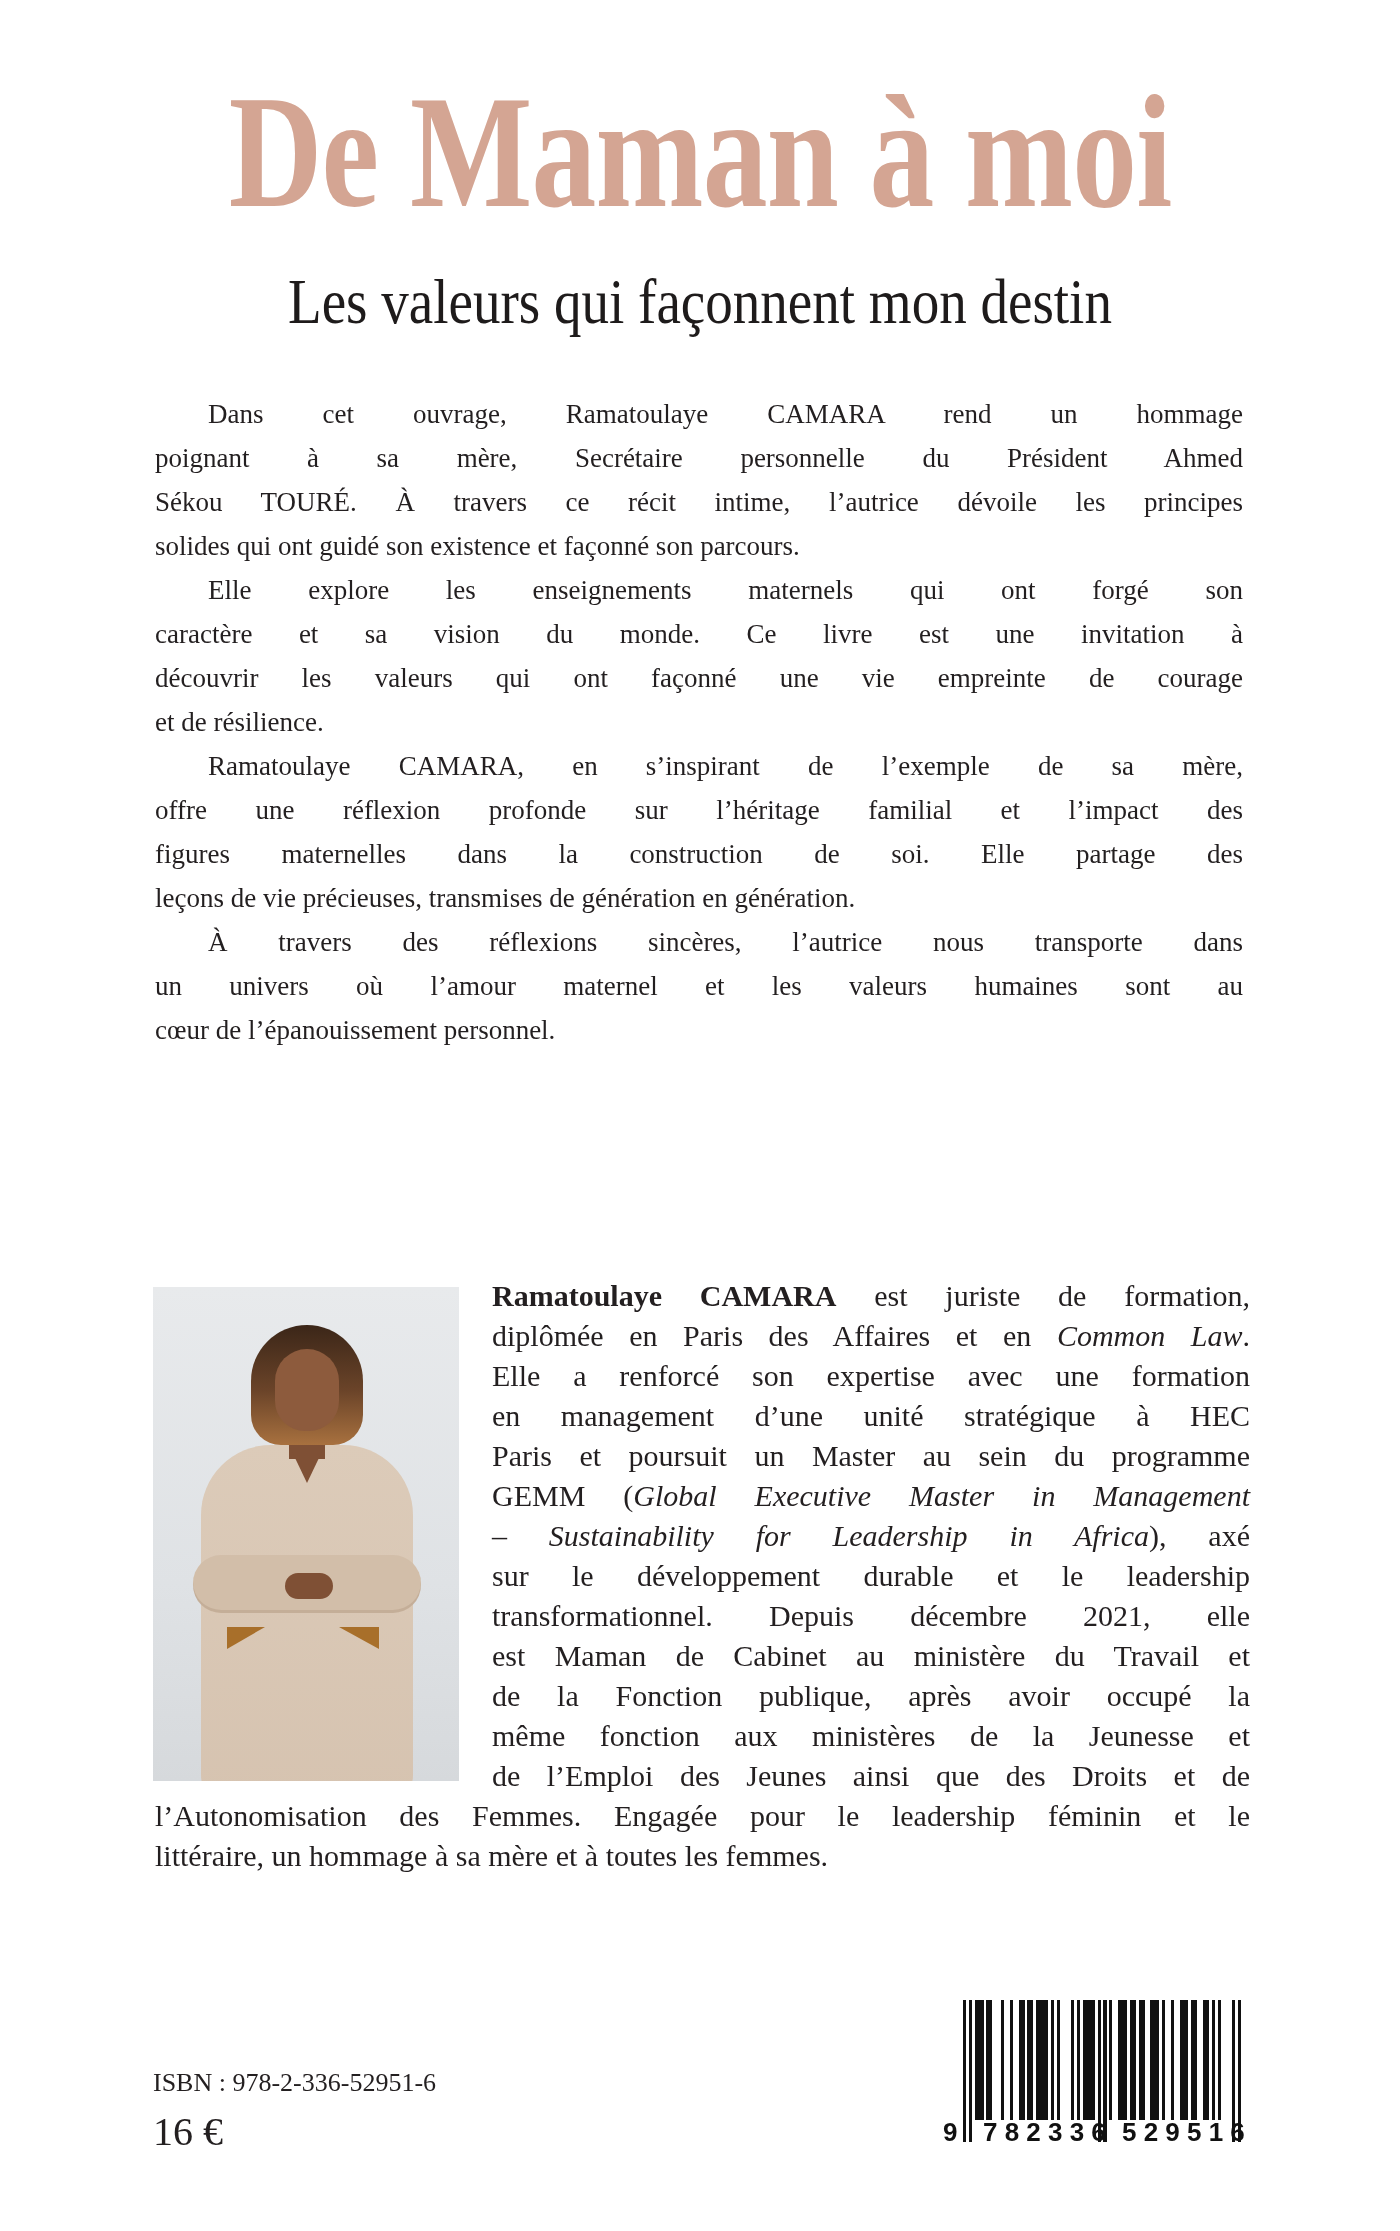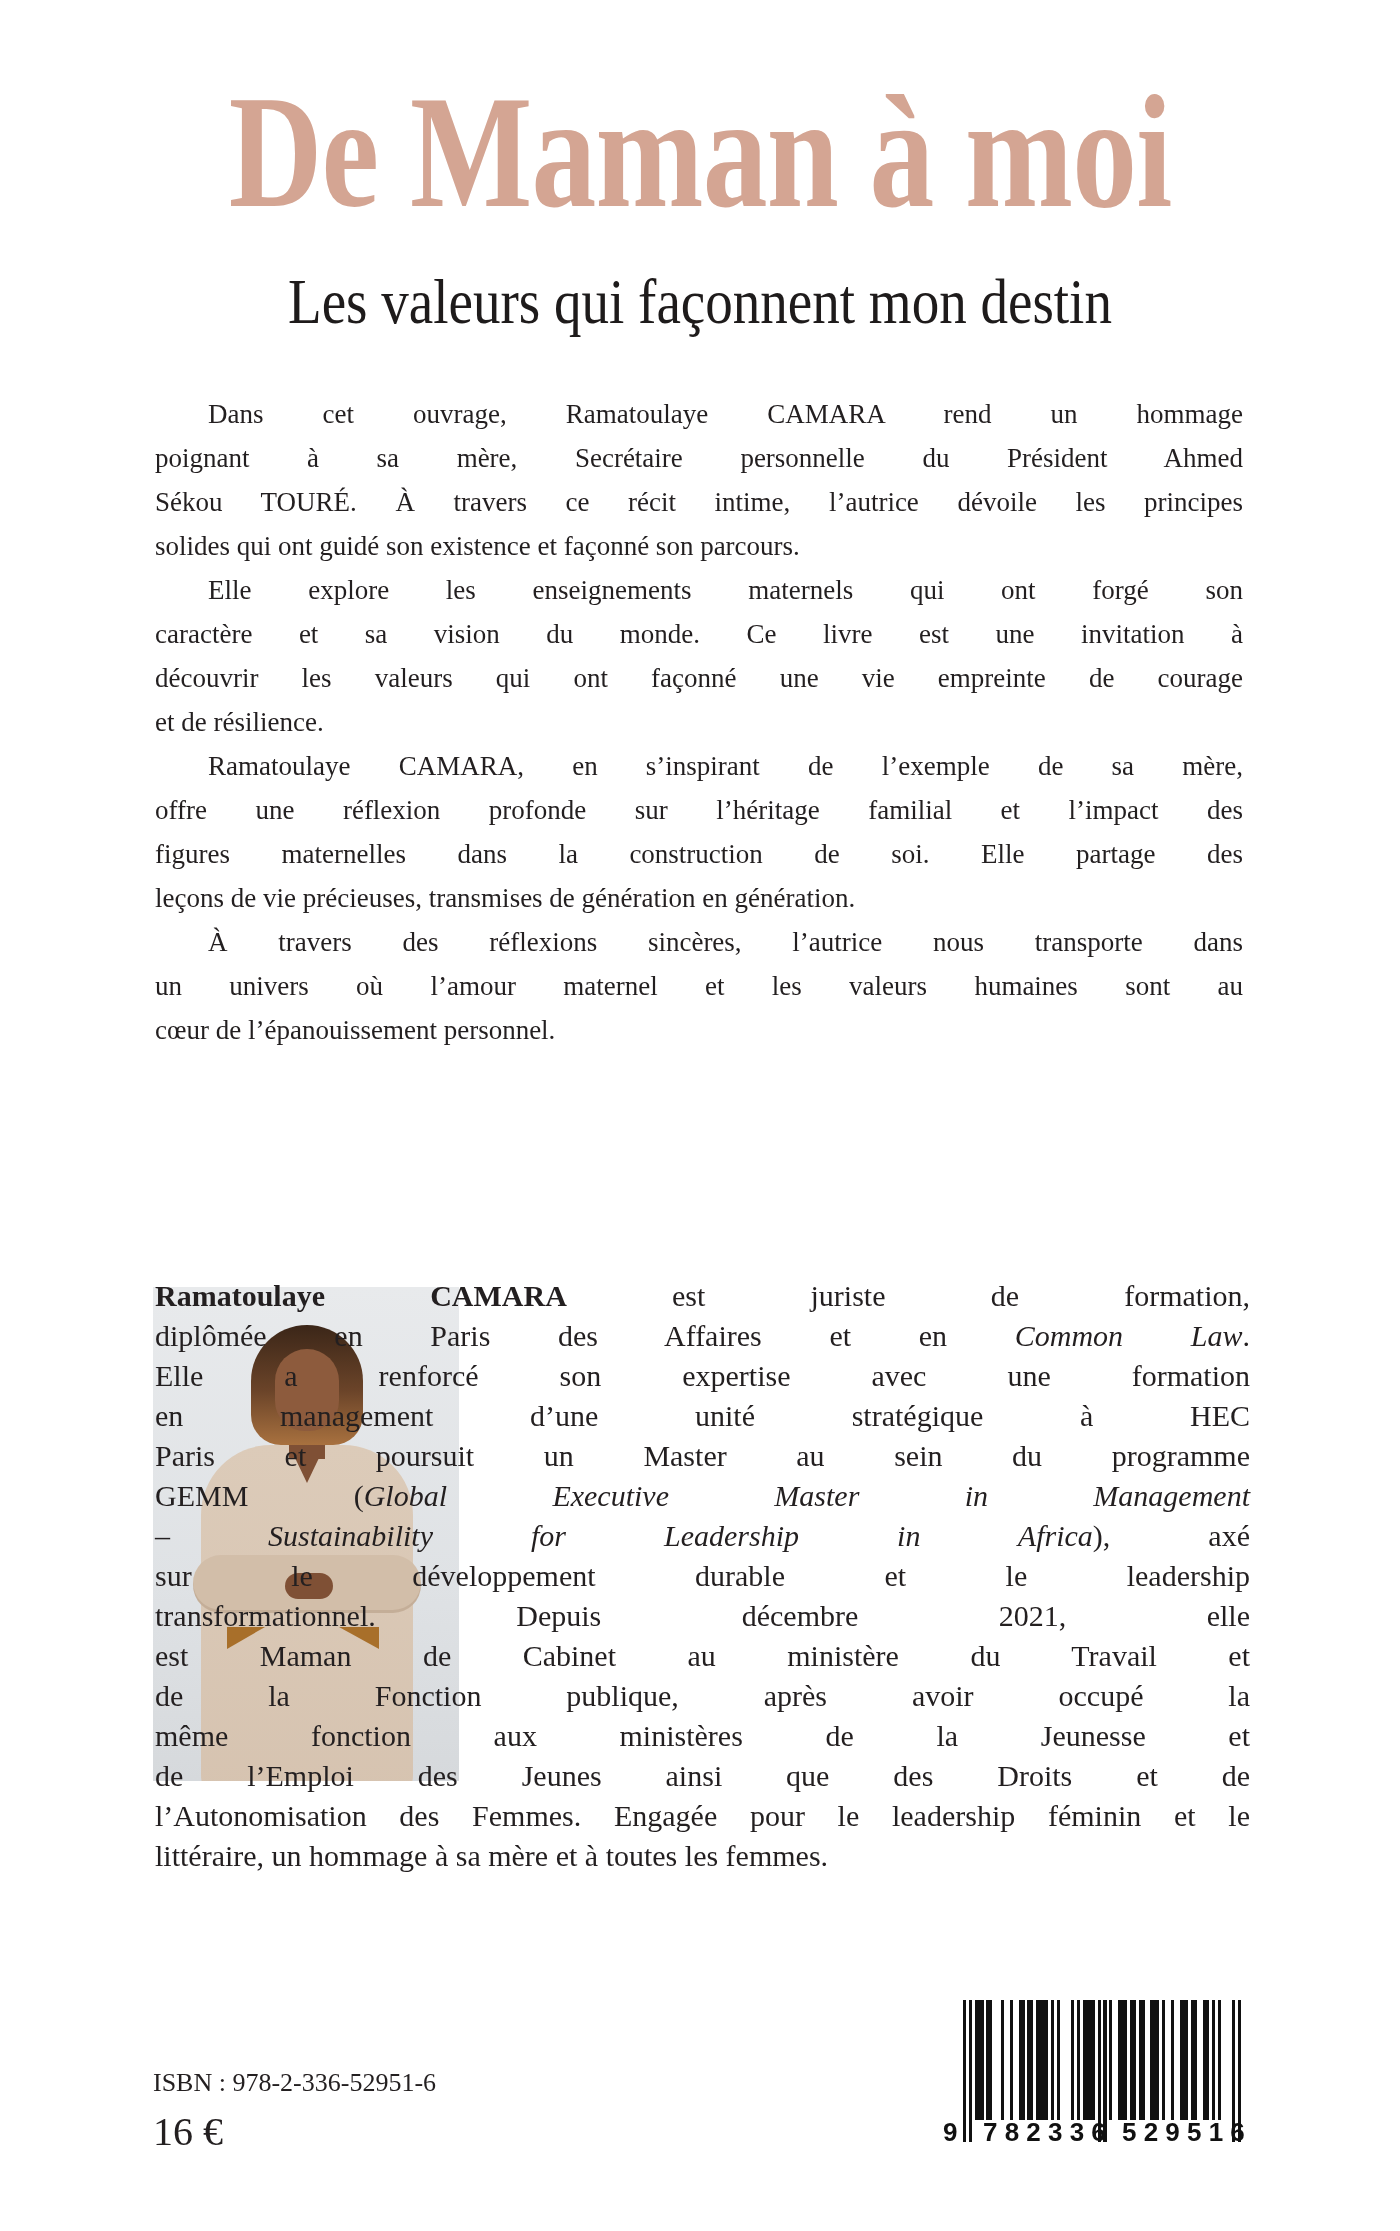--- a/index.html
+++ b/index.html
@@ -16,21 +16,21 @@
   #blurb { left: 155px; top: 392px; width: 1088px; font-size: 27px; line-height: 44px; }
   .line { display: block; height: 44px; text-align: justify; text-align-last: justify; white-space: normal; overflow: visible; }
   .line.last { text-align-last: left; }
   .line.indent { text-indent: 53px; }
   .it { font-style: italic; }
   .bd { font-weight: bold; }
 
   
   #bio { left: 155px; top: 1276px; width: 1095px; font-size: 30px; line-height: 40px; }
   #bio .line { height: 40px; }
-  #bio .side { }
+  #bio .side { margin-left: 337px; }
 
   
   #photo { left: 153px; top: 1287px; width: 306px; height: 494px; background: linear-gradient(180deg, #e8eaec 0%, #dfe2e5 60%, #d6d9dc 100%); overflow: hidden; }
   #photo .p { position: absolute; }
   .hair { left: 98px; top: 38px; width: 112px; height: 120px; border-radius: 56px 56px 30px 30px; background: linear-gradient(180deg, #3b2618 0%, #6b4429 55%, #a8713f 100%); }
   .face { left: 122px; top: 62px; width: 64px; height: 82px; border-radius: 32px 32px 30px 30px; background: #8d5b3d; }
   .neck { left: 136px; top: 132px; width: 36px; height: 40px; background: #7f5035; }
   .dress { left: 48px; top: 158px; width: 212px; height: 360px; border-radius: 70px 70px 30px 30px; background: linear-gradient(180deg, #dccbb9 0%, #d6c3b0 100%); }
   .vneck { left: 132px; top: 150px; width: 0; height: 0; border-left: 22px solid transparent; border-right: 22px solid transparent; border-top: 46px solid #7f5035; }
   .arms { left: 40px; top: 268px; width: 228px; height: 58px; border-radius: 28px; background: #d2bea9; box-shadow: inset 0 -3px 0 rgba(120,90,60,0.15); }

